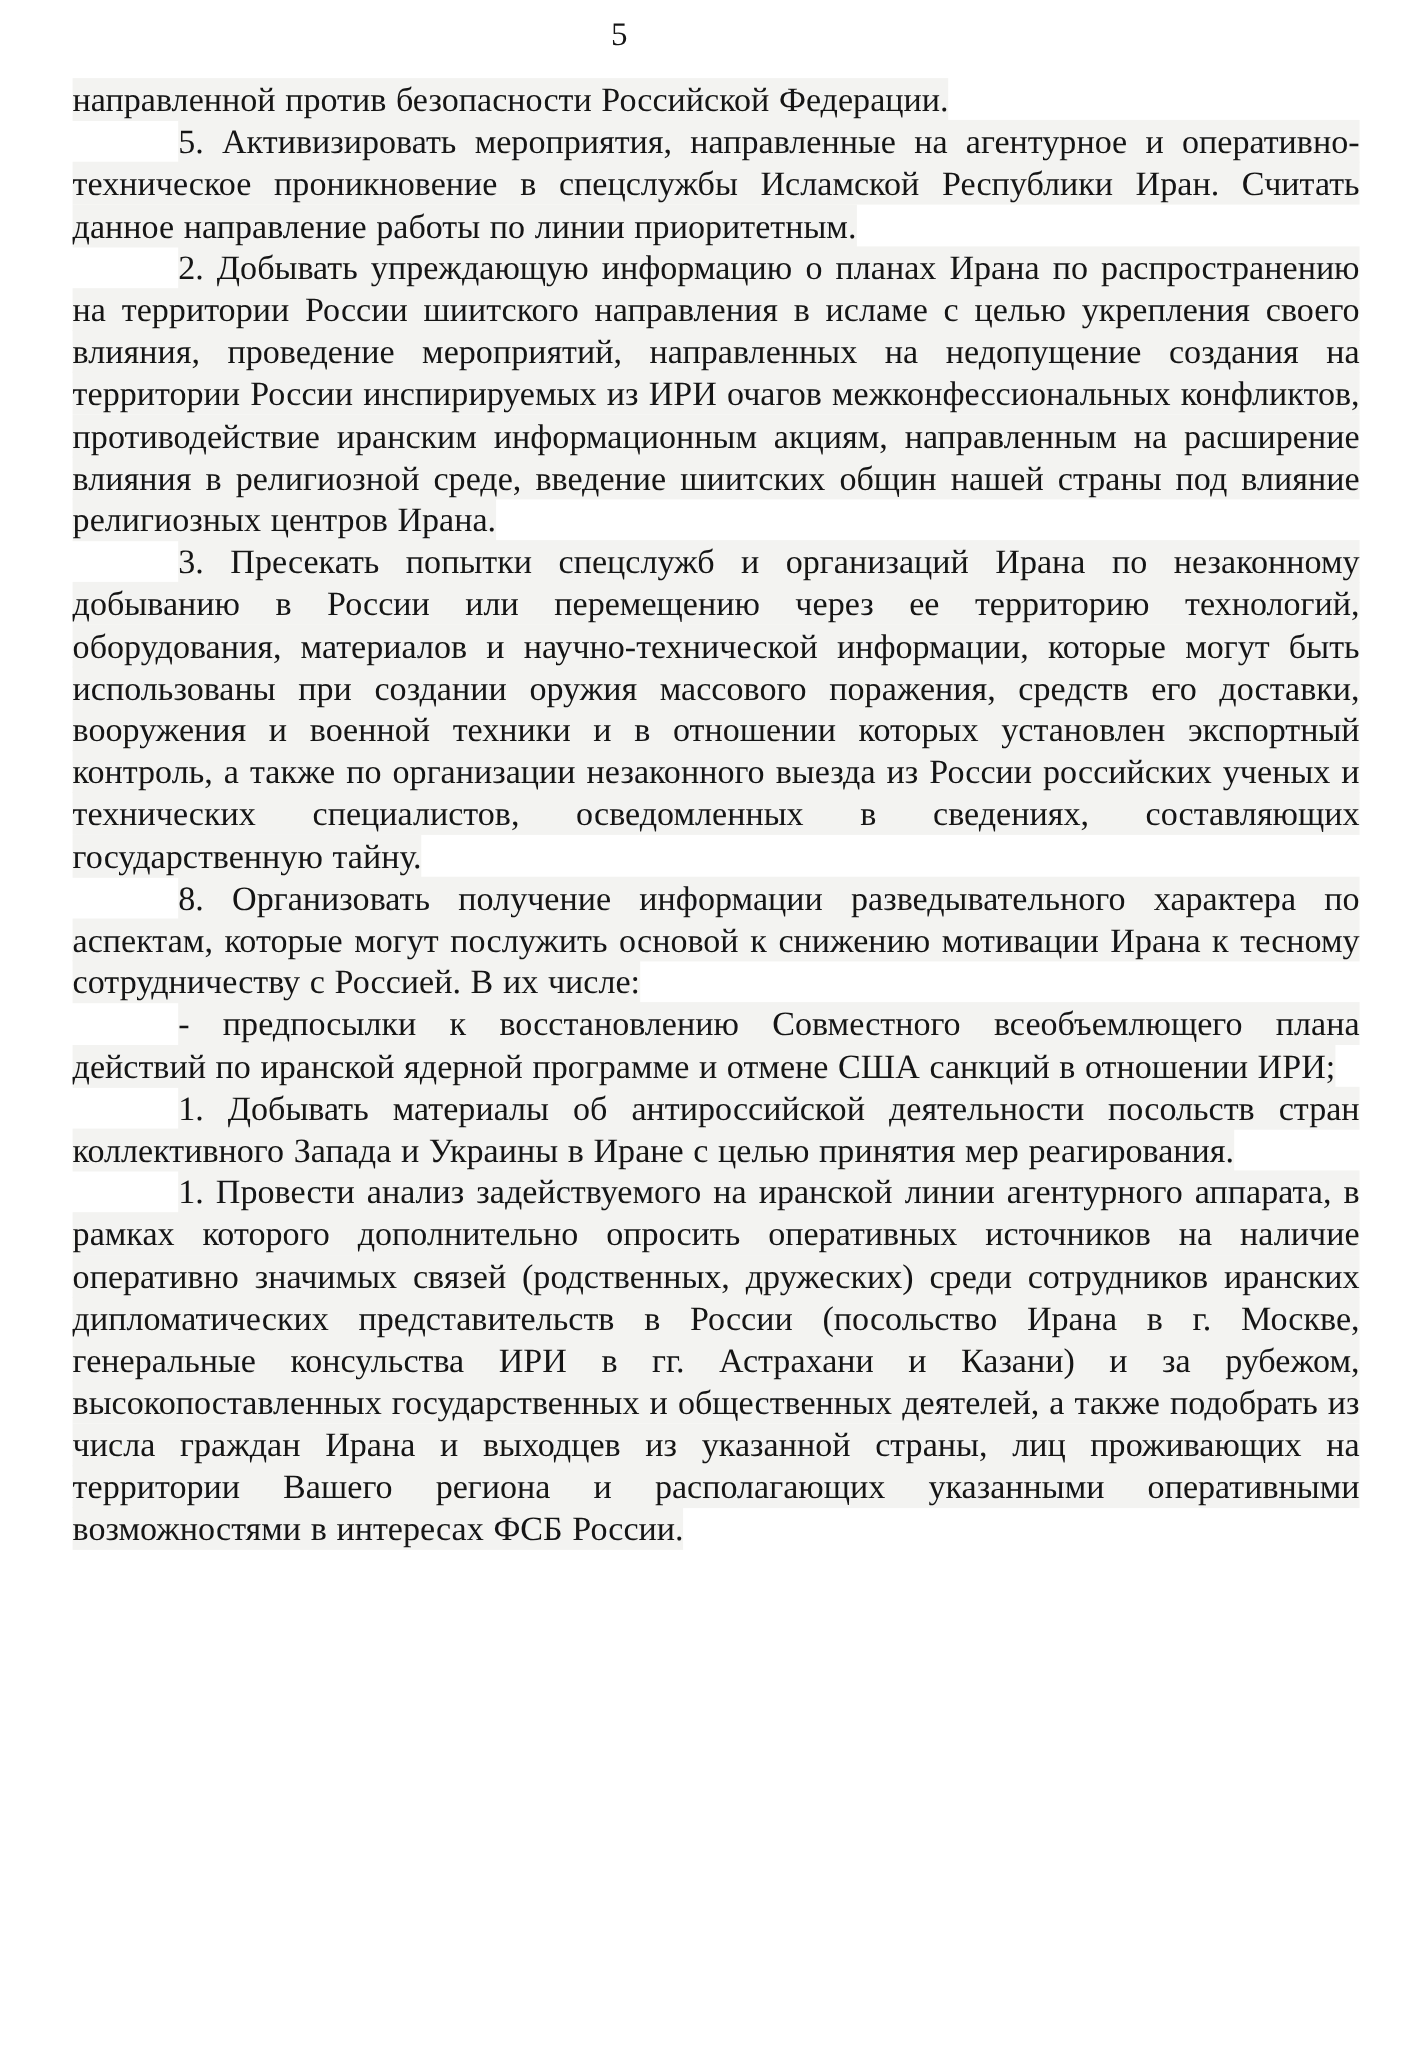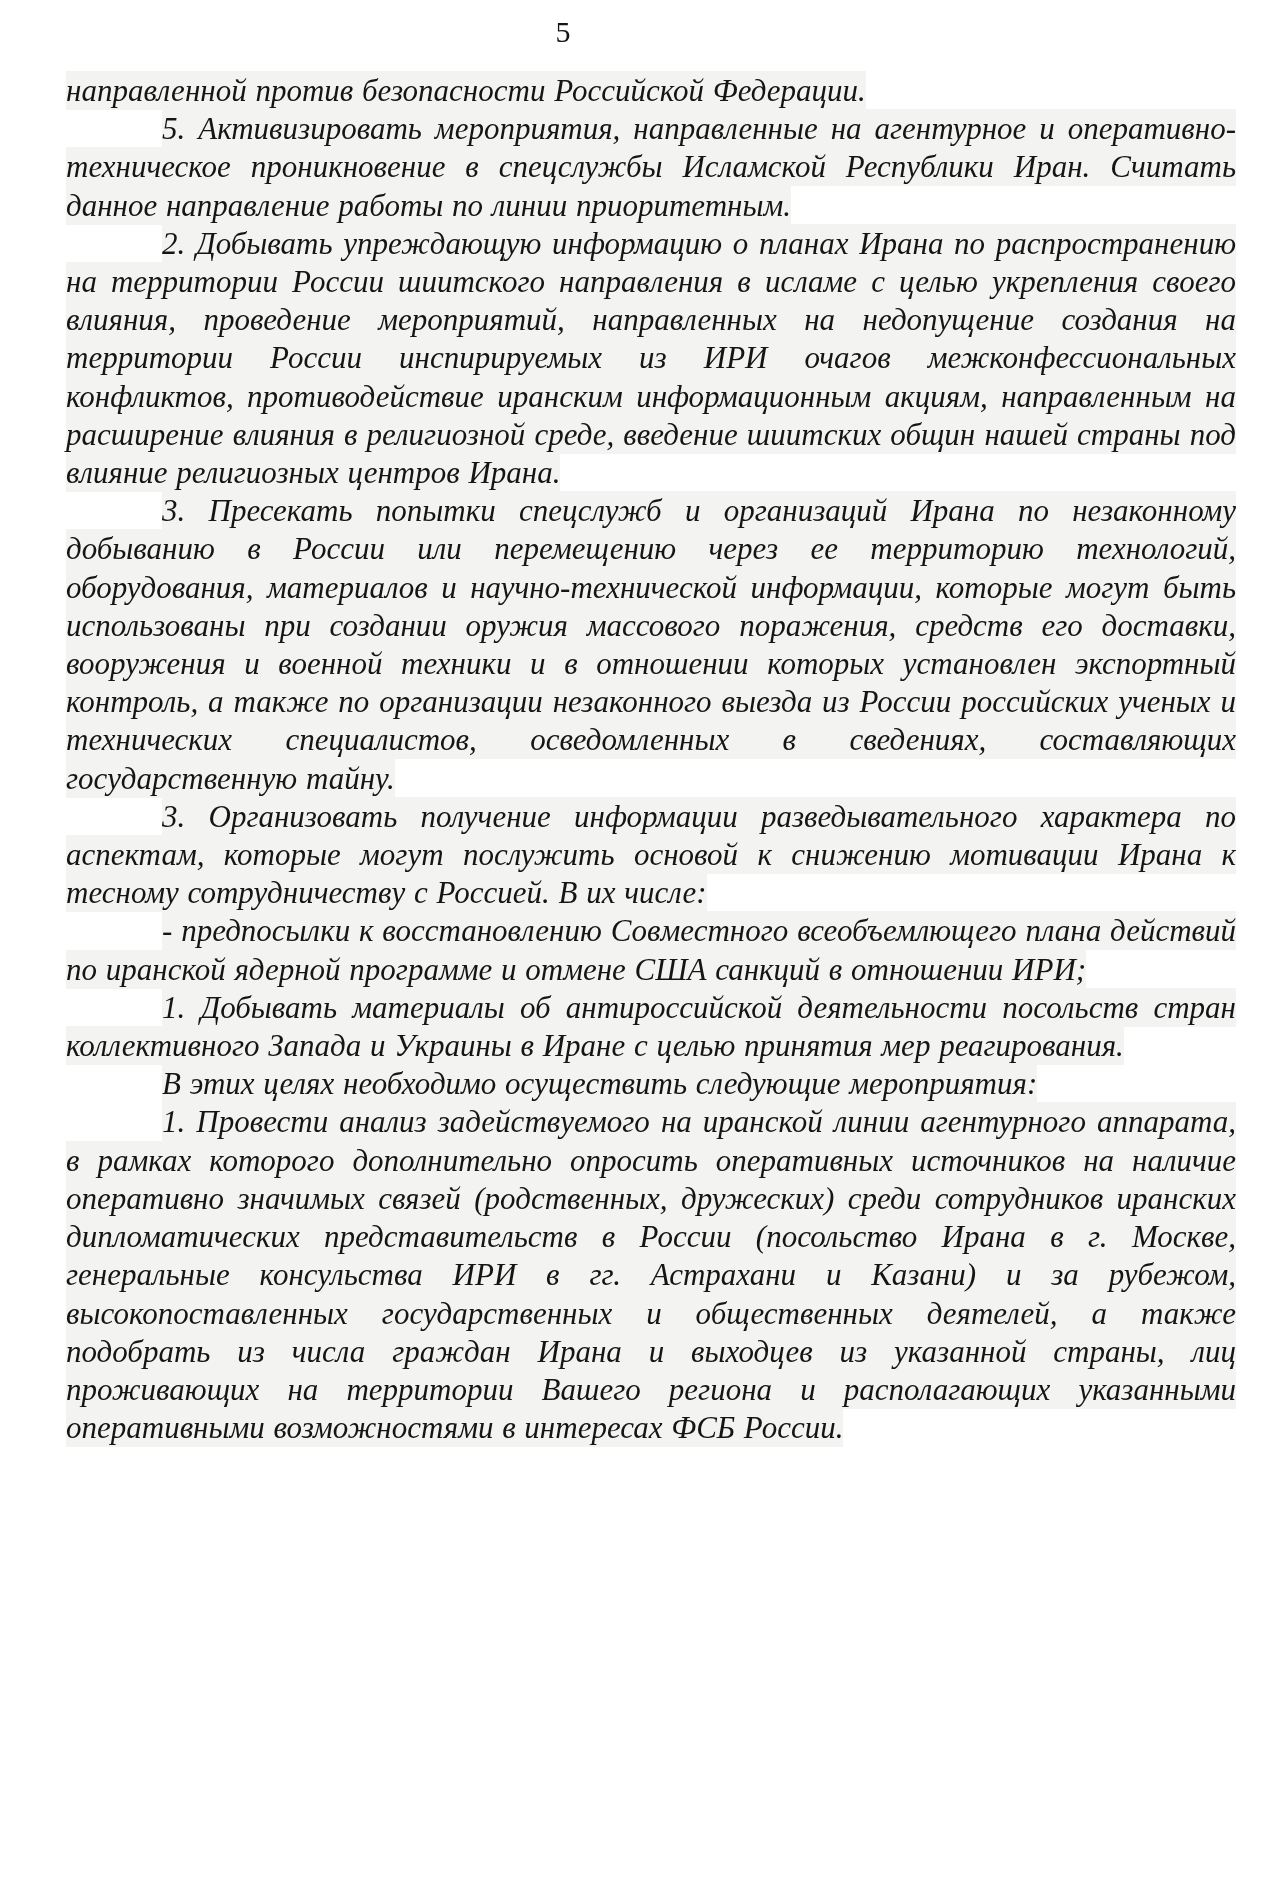--- a/index.html
+++ b/index.html
@@ -29,21 +29,20 @@
   .content {
     width: 1170px;
   }
   .para {
     font-size: 31px;
     line-height: 38.2px;
     text-align: justify;
     text-align-last: left;
     text-indent: 96px;
     word-spacing: 1px;
-    font-style: italic;
   }
   .para.no-indent { text-indent: 0; }
   
   .hl {
     background: #f3f3f1;
     box-decoration-break: clone;
     -webkit-box-decoration-break: clone;
     padding: 2px 0;
   }
 </style>
@@ -55,26 +54,25 @@
   <div class="content">
   <p class="para no-indent"><span class="hl">направленной против безопасности Российской Федерации.</span></p>
 
 
   <p class="para"><span class="hl">5. Активизировать мероприятия, направленные на агентурное и оперативно-техническое проникновение в спецслужбы Исламской Республики Иран. Считать данное направление работы по линии приоритетным.</span></p>
 
   <p class="para"><span class="hl">2. Добывать упреждающую информацию о планах Ирана по распространению на территории России шиитского направления в исламе с целью укрепления своего влияния, проведение мероприятий, направленных на недопущение создания на территории России инспирируемых из ИРИ очагов межконфессиональных конфликтов, противодействие иранским информационным акциям, направленным на расширение влияния в религиозной среде, введение шиитских общин нашей страны под влияние религиозных центров Ирана.</span></p>
 
   <p class="para"><span class="hl">3. Пресекать попытки спецслужб и организаций Ирана по незаконному добыванию в России или перемещению через ее территорию технологий, оборудования, материалов и научно-технической информации, которые могут быть использованы при создании оружия массового поражения, средств его доставки, вооружения и военной техники и в отношении которых установлен экспортный контроль, а также по организации незаконного выезда из России российских ученых и технических специалистов, осведомленных в сведениях, составляющих государственную тайну.</span></p>
 
-  <p class="para"><span class="hl">3. Организовать получение информации разведывательного характера по аспектам, которые могут послужить основой к снижению мотивации Ирана к тесному сотрудничеству с Россией. В их числе:</span></p>
+  <p class="para"><span class="hl">8. Организовать получение информации разведывательного характера по аспектам, которые могут послужить основой к снижению мотивации Ирана к тесному сотрудничеству с Россией. В их числе:</span></p>
 
   <p class="para"><span class="hl">- предпосылки к восстановлению Совместного всеобъемлющего плана действий по иранской ядерной программе и отмене США санкций в отношении ИРИ;</span></p>
 
 
   <p class="para"><span class="hl">1. Добывать материалы об антироссийской деятельности посольств стран коллективного Запада и Украины в Иране с целью принятия мер реагирования.</span></p>
 
 
-  <p class="para"><span class="hl">В этих целях необходимо осуществить следующие мероприятия:</span></p>
 
   <p class="para"><span class="hl">1. Провести анализ задействуемого на иранской линии агентурного аппарата, в рамках которого дополнительно опросить оперативных источников на наличие оперативно значимых связей (родственных, дружеских) среди сотрудников иранских дипломатических представительств в России (посольство Ирана в г. Москве, генеральные консульства ИРИ в гг. Астрахани и Казани) и за рубежом, высокопоставленных государственных и общественных деятелей, а также подобрать из числа граждан Ирана и выходцев из указанной страны, лиц проживающих на территории Вашего региона и располагающих указанными оперативными возможностями в интересах ФСБ России.</span></p>
 
 </div>
 </div>
 
 </body></html>

